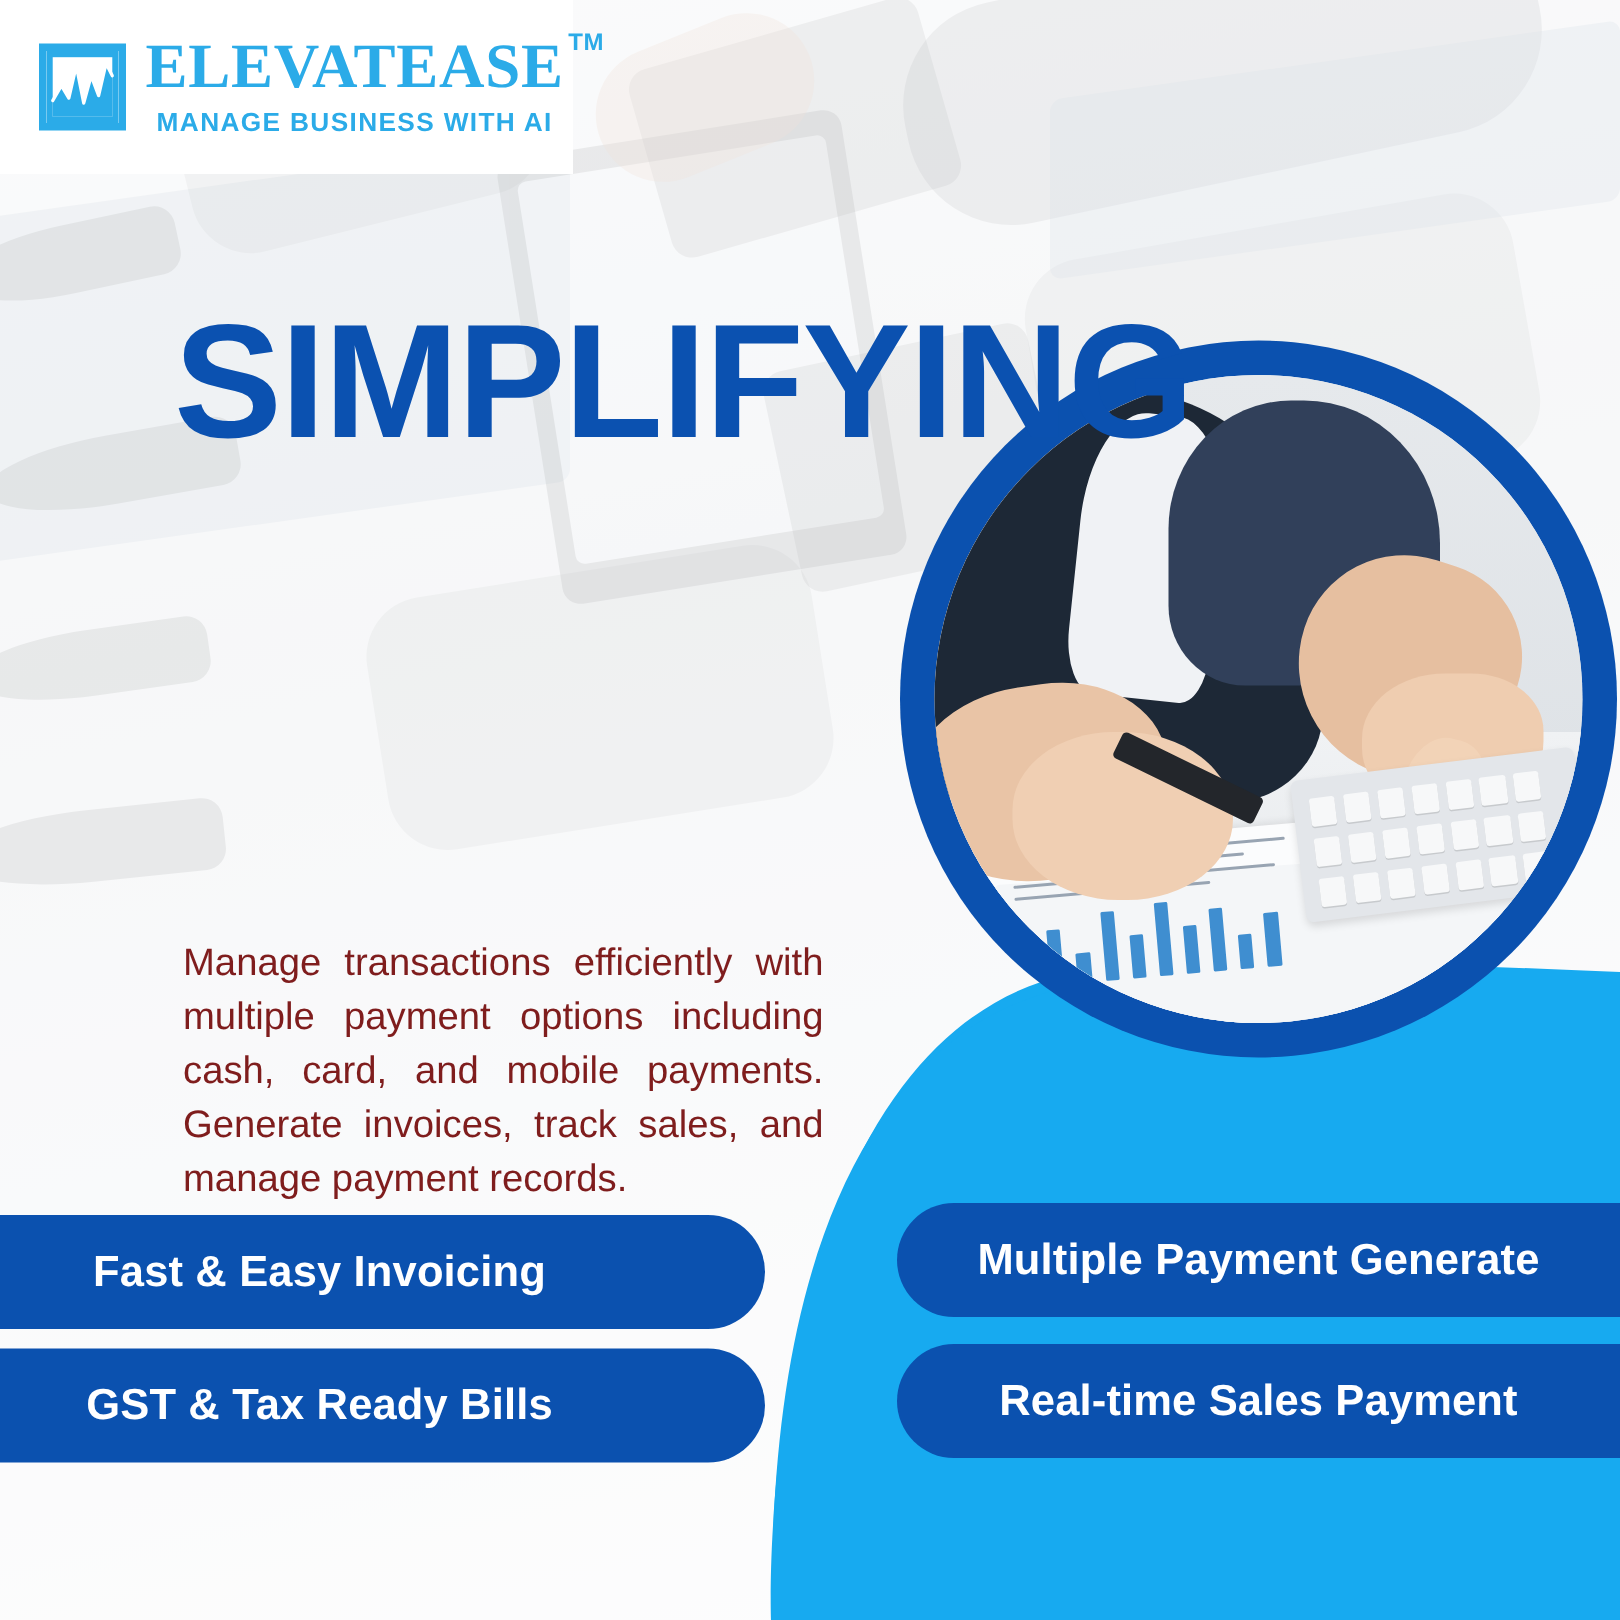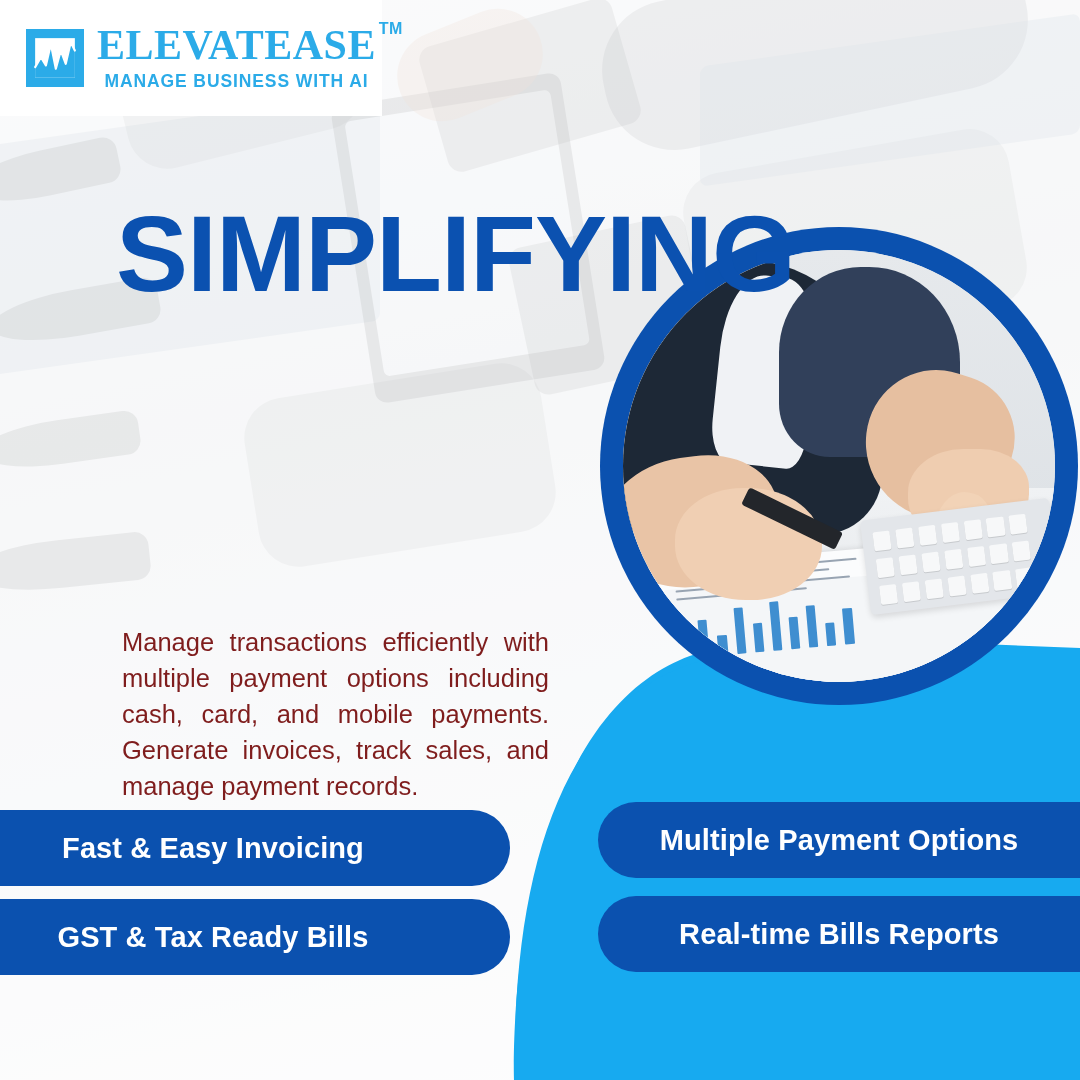--- a/index.html
+++ b/index.html
@@ -345,19 +345,19 @@
 
   <p class="body-copy">Manage transactions efficiently with multiple payment options including cash, card, and mobile payments. Generate invoices, track sales, and manage payment records.</p>
 
   <div class="pill pill-left p1">
     <span>Fast &amp; Easy Invoicing</span>
   </div>
   <div class="pill pill-left p2">
     <span>GST &amp; Tax Ready Bills</span>
   </div>
   <div class="pill pill-right p1">
-    <span>Multiple Payment Options</span>
+    <span>Multiple Payment Generate</span>
   </div>
   <div class="pill pill-right p2">
-    <span>Real-time Bills Reports</span>
+    <span>Real-time Sales Payment</span>
   </div>
 
 </div>
 
 </body></html>

